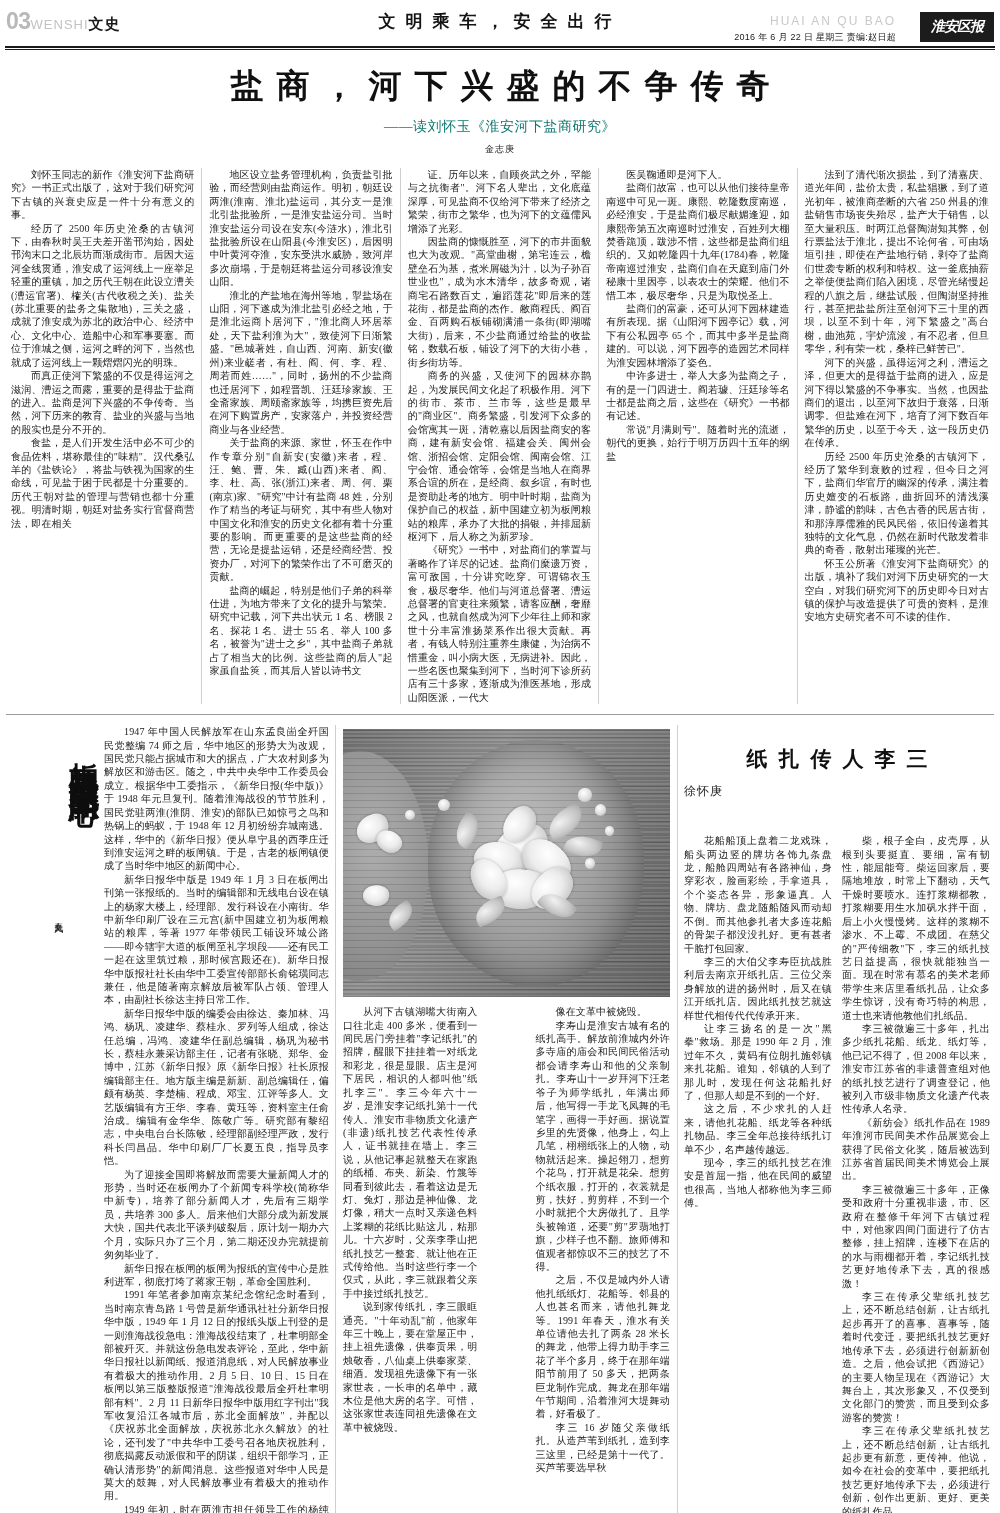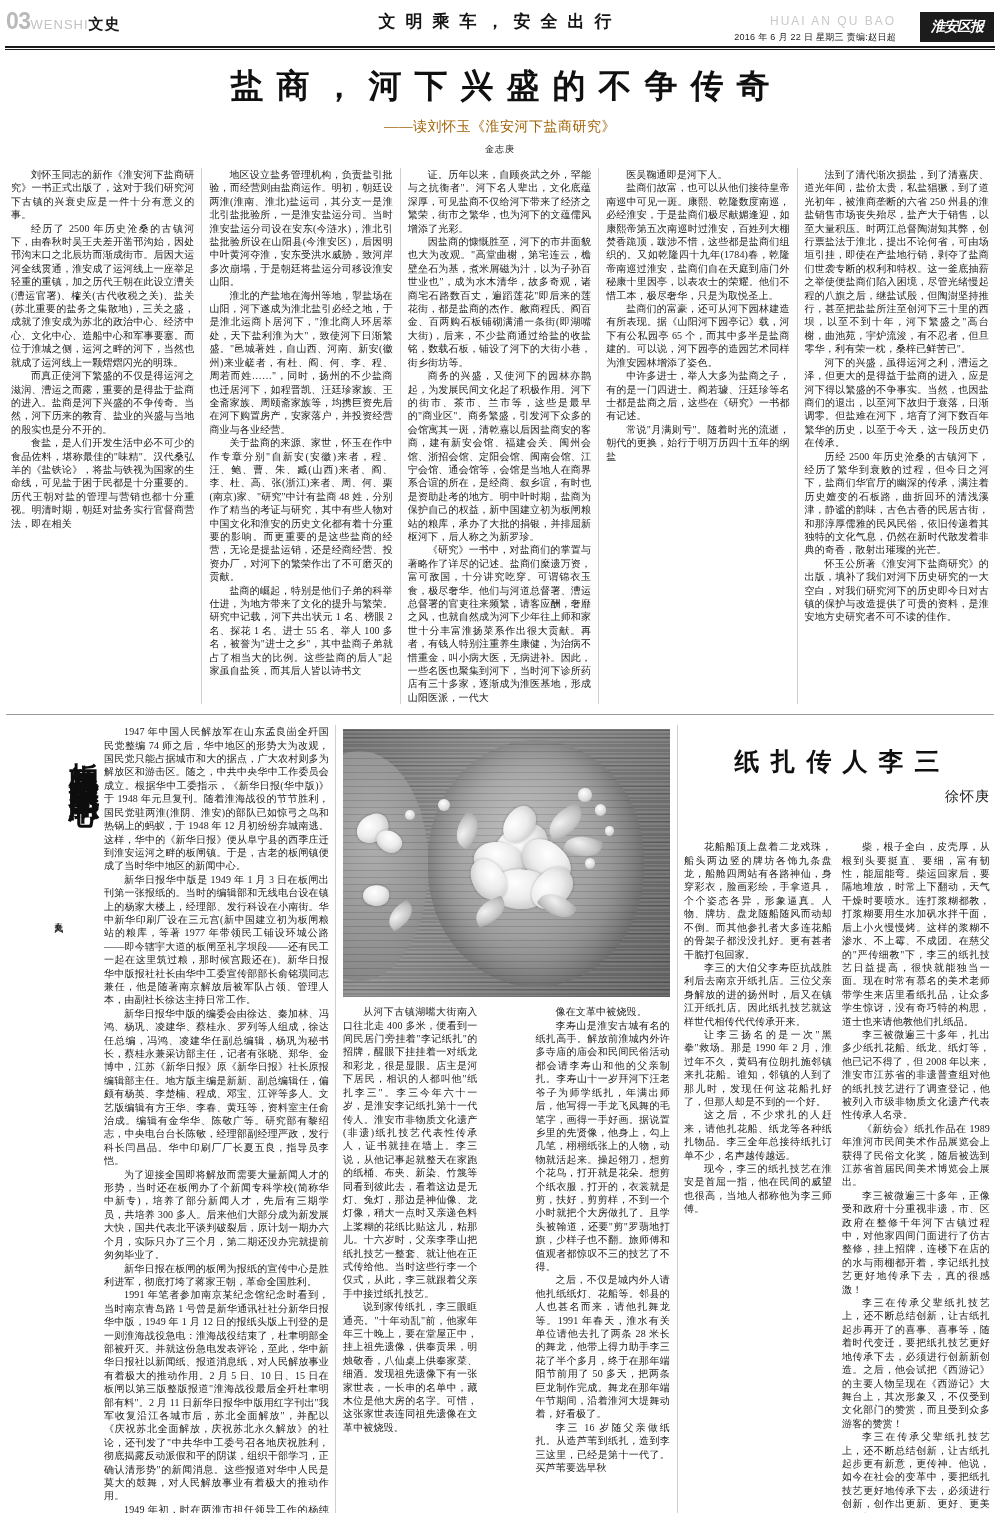--- a/index.html
+++ b/index.html
@@ -123,21 +123,21 @@
     font-family: "Liberation Sans", sans-serif;
     font-weight: bold;
     font-size: 33px;
     letter-spacing: 13px;
     color: #101010;
     text-indent: 13px;
   }
   .lead-sub {
     font-family: "Liberation Serif", serif;
     font-size: 14px;
-    color: #a16207;
+    color: #0f766e;
     margin-top: 9px;
     letter-spacing: 0.5px;
   }
   .byline {
     font-family: "Liberation Sans", sans-serif;
     font-size: 9px;
     color: #1c1c1c;
     margin-top: 7px;
     letter-spacing: 1px;
   }
@@ -296,30 +296,30 @@
 
   .mid-right {
     width: 318px;
     box-sizing: border-box;
     padding: 0 6px;
   }
   .sec-title {
     text-align: center;
     font-family: "Liberation Sans", sans-serif;
     font-weight: bold;
-    font-size: 25px;
+    font-size: 21px;
     letter-spacing: 11px;
     color: #101010;
     text-indent: 11px;
     margin-top: 20px;
   }
   .sec-byline {
-    text-align: right;
+    text-align: left;
     font-family: Liberation Serif, serif;
-    font-size: 14px;
+    font-size: 12px;
     letter-spacing: 1px;
     color: #1c1c1c;
     margin-top: 10px;
   }
   .mid-right-cols { display: flex; margin-top: 34px; }
   .mid-right-cols .c { width: 50%; box-sizing: border-box; padding: 0 5px; }
   .mid-right-cols .c:first-child { padding-left: 0; }
   .mid-right-cols .c:last-child { padding-right: 0; }
 </style>
 </head>

